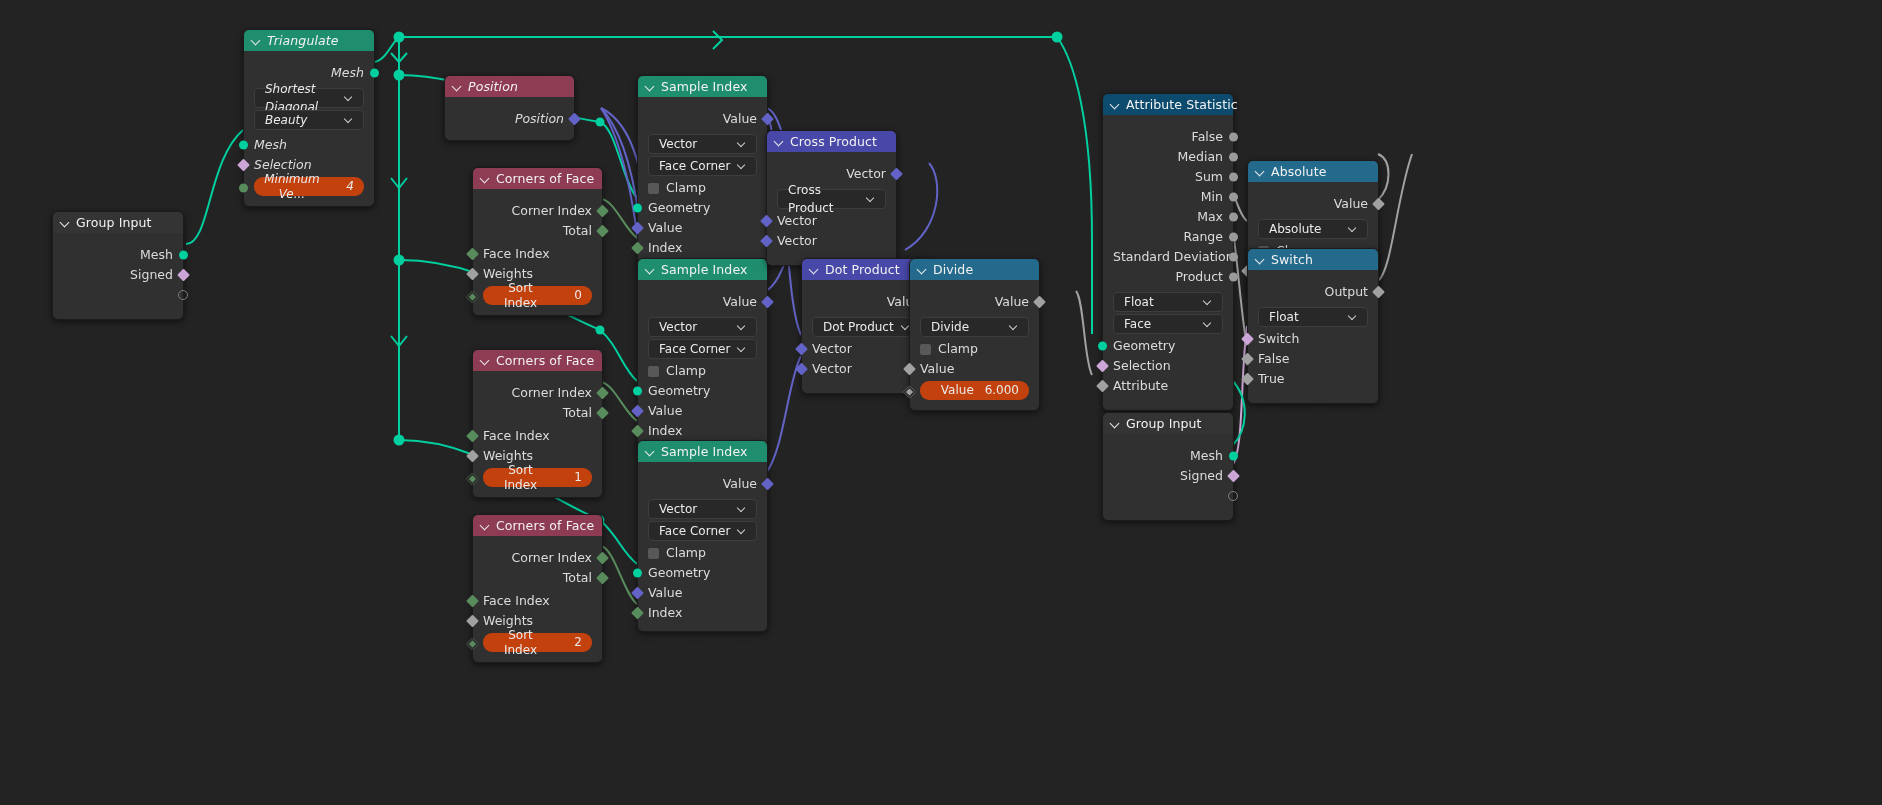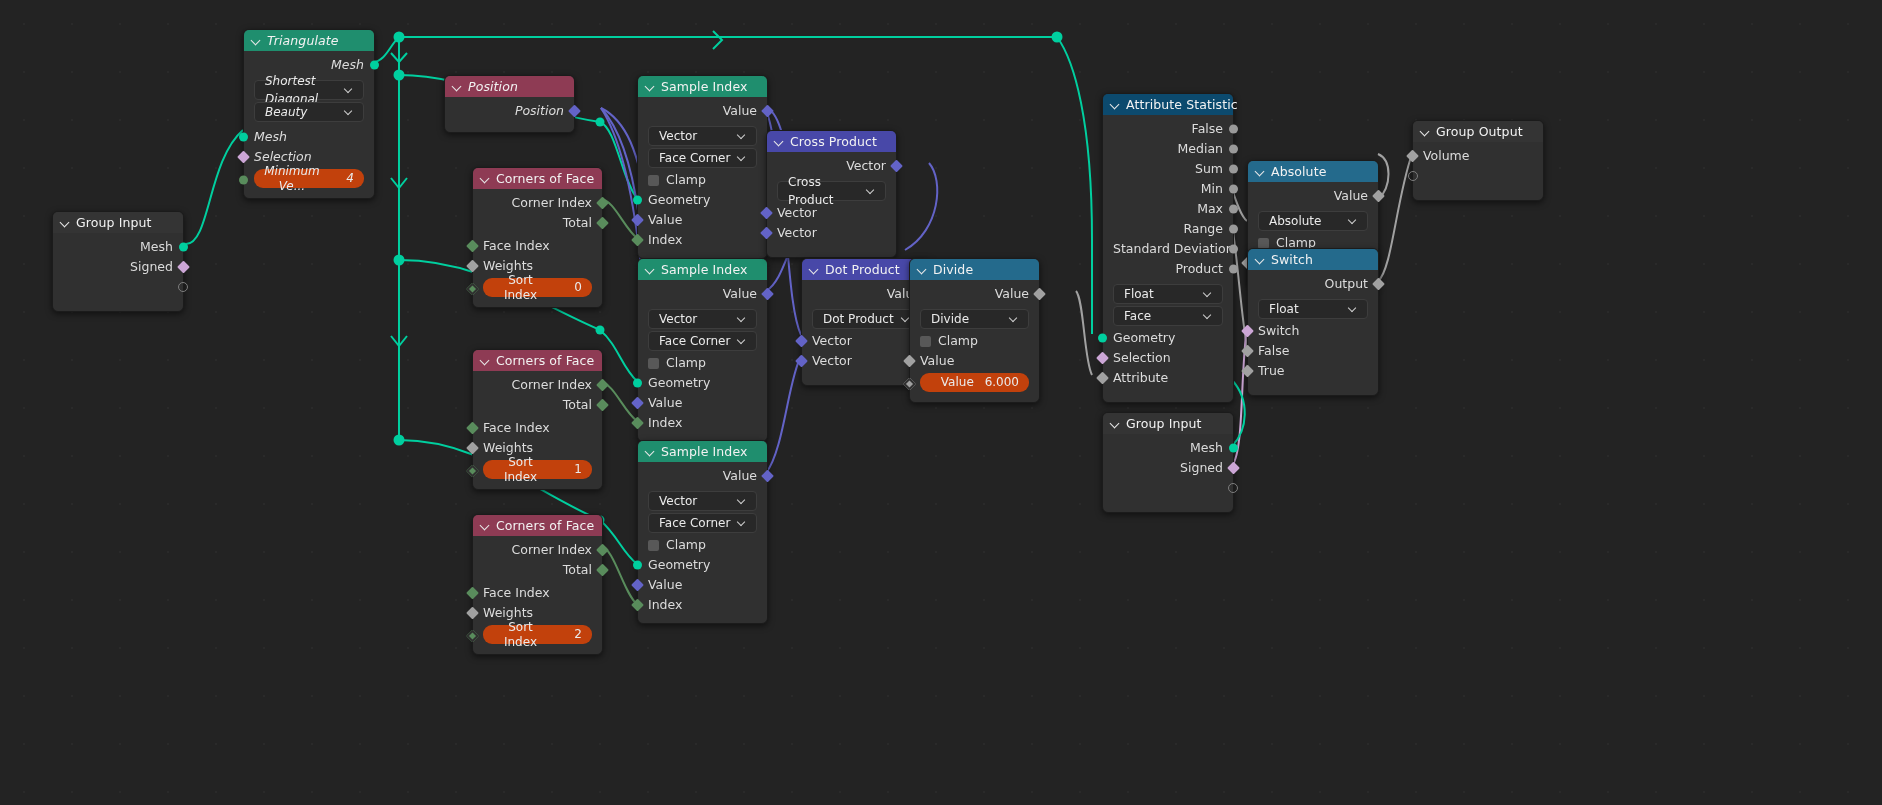--- a/index.html
+++ b/index.html
@@ -28,21 +28,21 @@
   .node .hdr{
     height:21px;line-height:21px;
     border-radius:5px 5px 0 0;
     padding-left:8px;
     font-size:12.5px;
     color:#f2f2f2;
     display:flex;align-items:center;gap:6px;
     white-space:nowrap;
     letter-spacing:.1px;
   }
-  .node .body{padding:4px 0 8px 0;}
+  .node .body{padding:12px 0 8px 0;}
   .chev{display:inline-block;width:9px;height:9px;position:relative;flex:0 0 auto;}
   .chev::after{
     content:"";position:absolute;left:0;top:1px;width:6px;height:6px;
     border-right:1.6px solid #e8e8e8;border-bottom:1.6px solid #e8e8e8;
     transform:rotate(45deg);
   }
   
   .h-geo{background:#1f8e6e;}
   .h-input{background:#8e3b54;}
   .h-vector{background:#4848a8;}
@@ -699,30 +699,14 @@
       <span>Signed</span>
       <span class="sock right s-diamond c-bool"></span>
     </div>
     <div class="row out">
       <span class="sock right s-circle" style="background:transparent;border:1.5px solid #7d7d7d;width:8px;height:8px;"></span>
     </div>
     <div class="gap"></div>
   </div>
 </div>
 
-<div class="node" style="left:1412px;top:120px;width:130px;">
-  <div class="hdr h-group">
-    <span class="chev"></span>
-    <span>Group Output</span>
-  </div>
-  <div class="body">
-    <div class="row in">
-      <span class="sock left s-diamond c-float"></span>
-      <span>Volume</span>
-    </div>
-    <div class="row in">
-      <span class="sock left s-circle" style="background:transparent;border:1.5px solid #7d7d7d;width:8px;height:8px;"></span>
-    </div>
-    <div class="gap"></div>
-  </div>
-</div>
 
 </div>
 
 </body></html>

